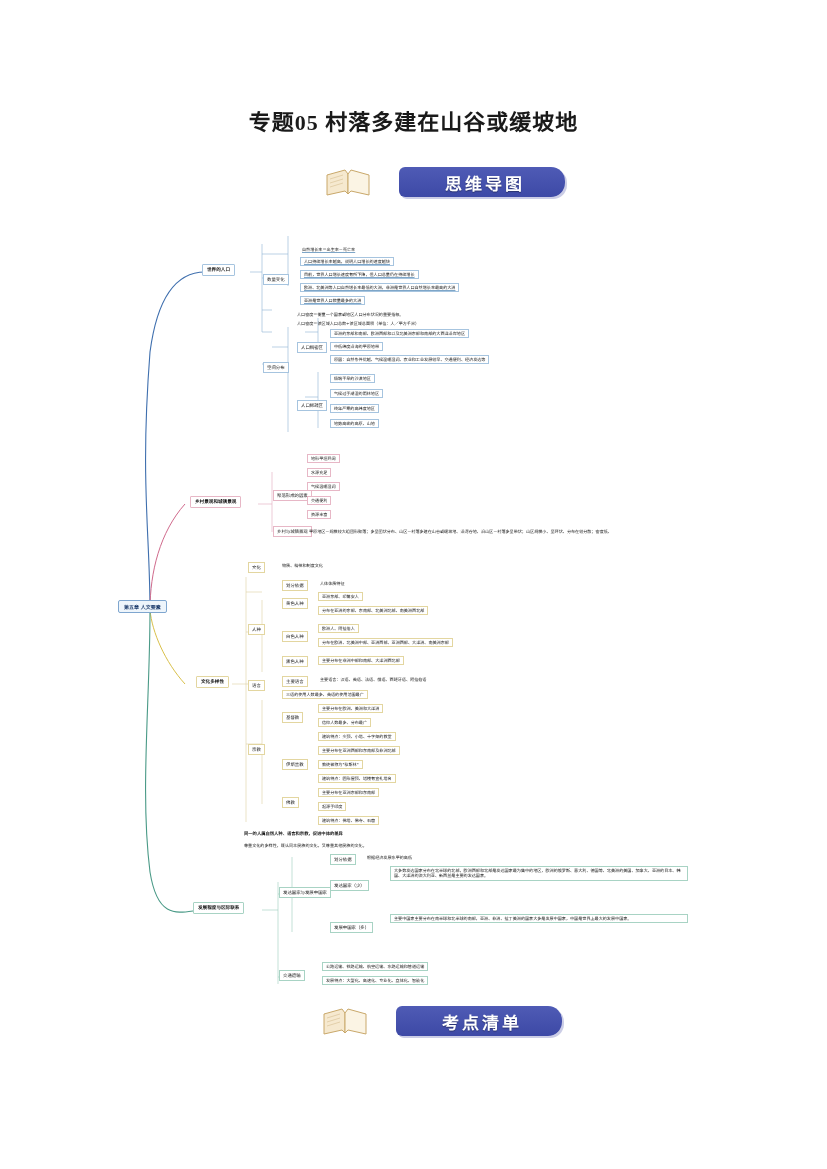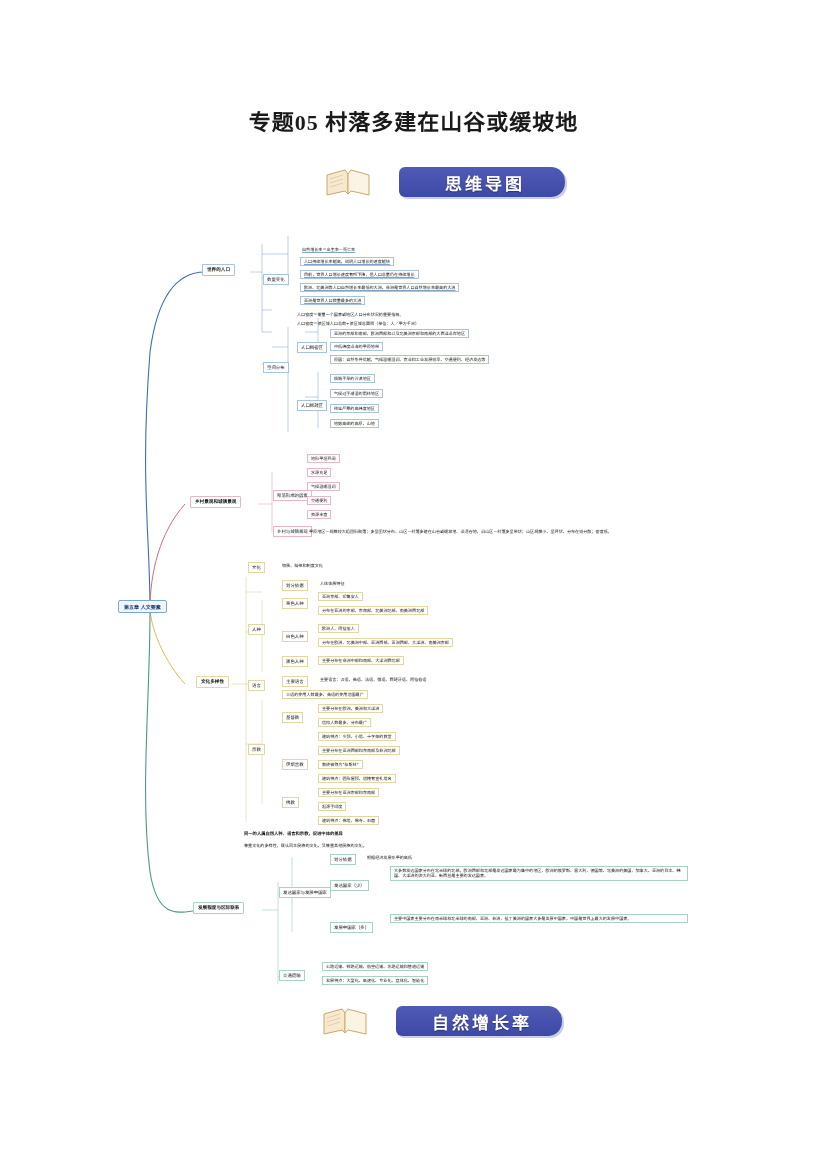--- a/index.html
+++ b/index.html
@@ -111,21 +111,21 @@
 
 <div class="banner banner-checklist">
   <div class="book">
     <svg viewBox="0 0 46 32" width="46" height="32">
       <path d="M2 9 L20 4 L23 8 L23 28 L20 25 L2 29 Z" fill="#f6e9cf" stroke="#c9a86a" stroke-width="1"></path>
       <path d="M44 9 L26 4 L23 8 L23 28 L26 25 L44 29 Z" fill="#fbf4e4" stroke="#c9a86a" stroke-width="1"></path>
       <path d="M5 13 L18 9 M5 17 L18 13 M5 21 L18 17" stroke="#ddc8a0" stroke-width=".8" fill="none"></path>
     </svg>
   </div>
   <div class="plate">
-    <span>自然增长率</span>
+    <span>考点清单</span>
   </div>
 </div>
 
 <div id="mindmap">
 
   <svg viewBox="0 0 827 770">
 
     <path d="M150 378 C150 300 140 250 150 120 C158 60 180 40 205 40" fill="none" stroke="#3f6fae" stroke-width="1.1"></path>
     <path d="M150 378 C150 340 160 300 185 272" fill="none" stroke="#d06a8c" stroke-width="1"></path>
     <path d="M150 378 C152 400 165 430 185 452" fill="none" stroke="#d9c04a" stroke-width="1"></path>

